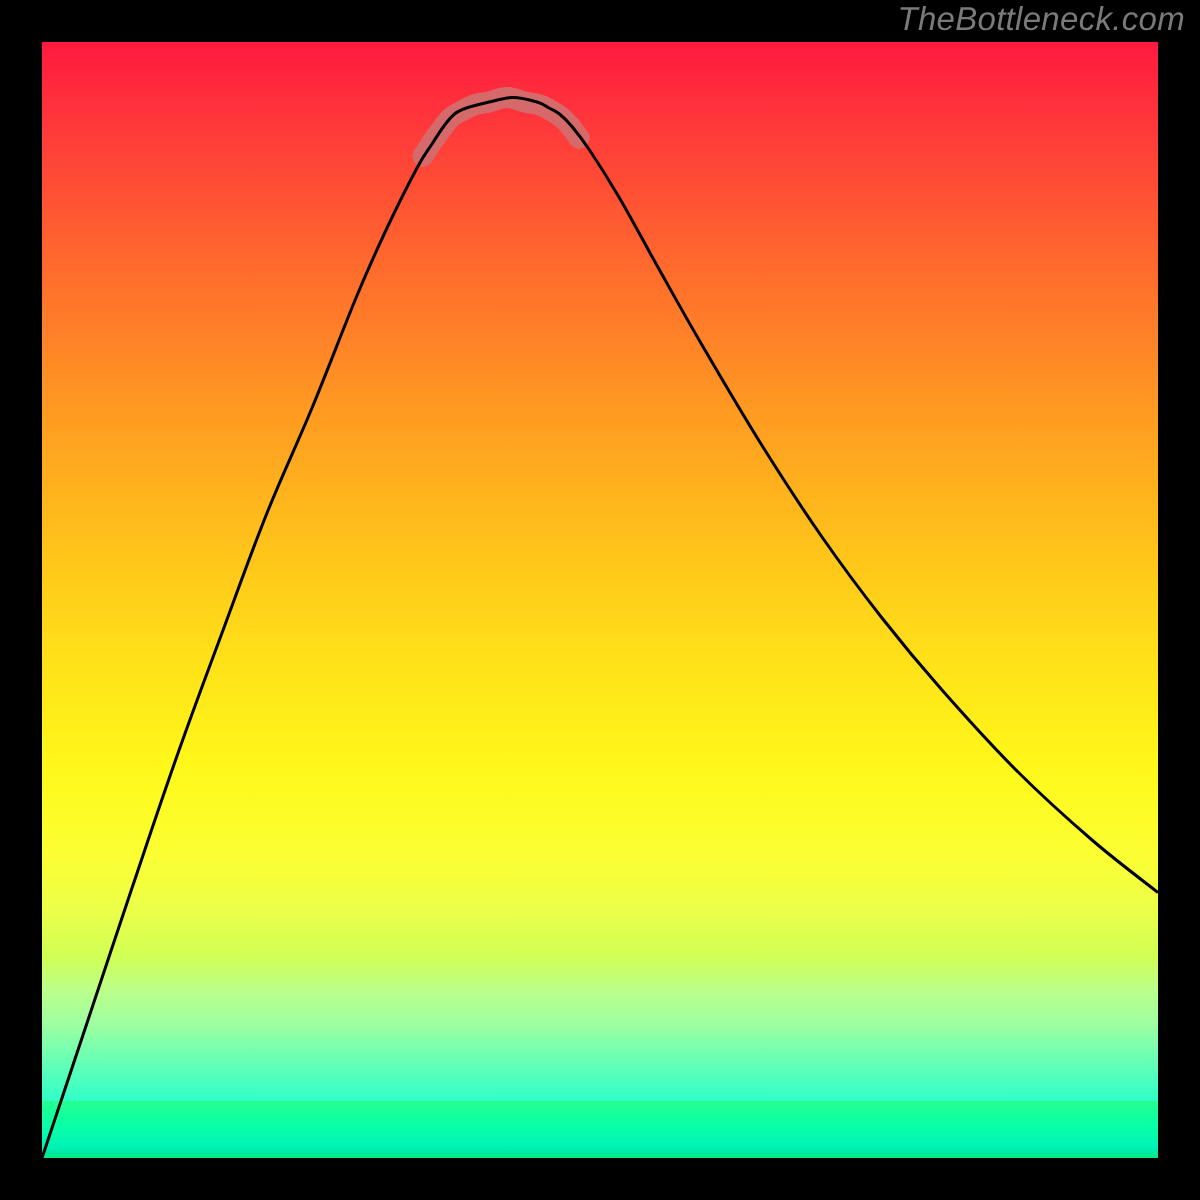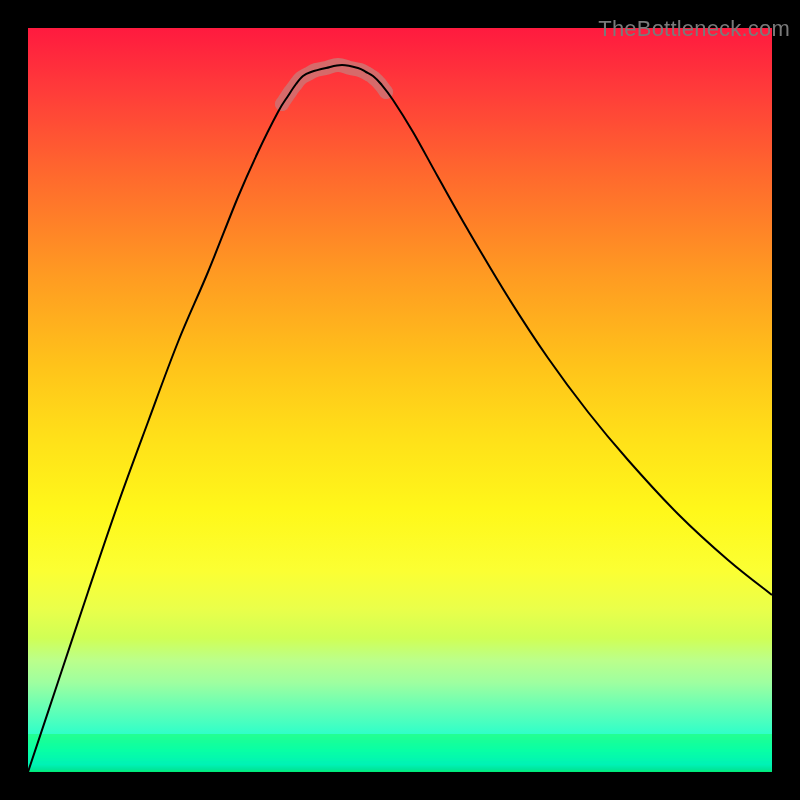--- a/index.html
+++ b/index.html
@@ -53,26 +53,27 @@
   }
   .band {
     position: absolute;
     left: 0;
     right: 0;
     height: 3px;
     opacity: 0.55;
   }
   .watermark {
     position: absolute;
-    top: 16px;
+    top: 0;
     right: 10px;
     color: #7a7a7a;
     font-size: 22px;
     letter-spacing: 0.2px;
     user-select: none;
+    font-style: italic;
   }
   svg {
     position: absolute;
     inset: 0;
   }
 </style>
 </head>
 <body>
 
 <div class="frame">

